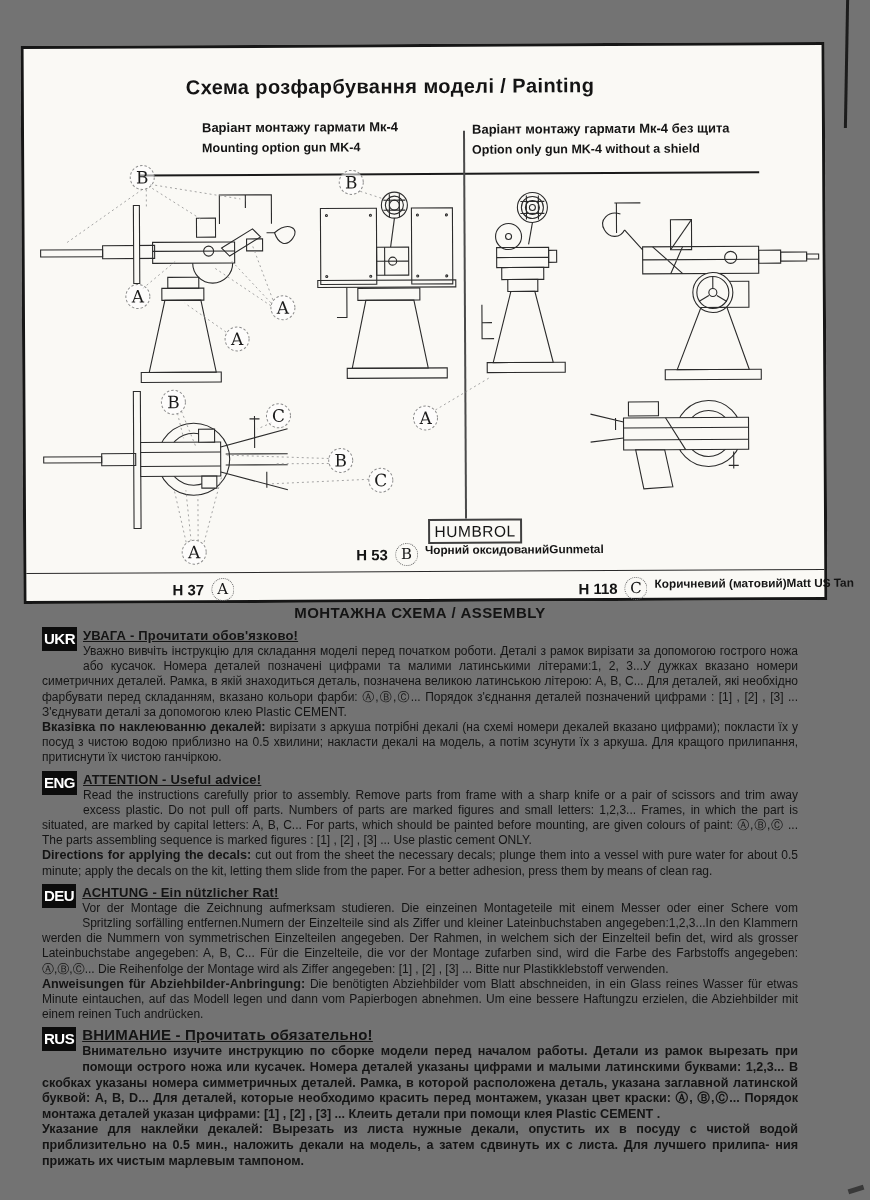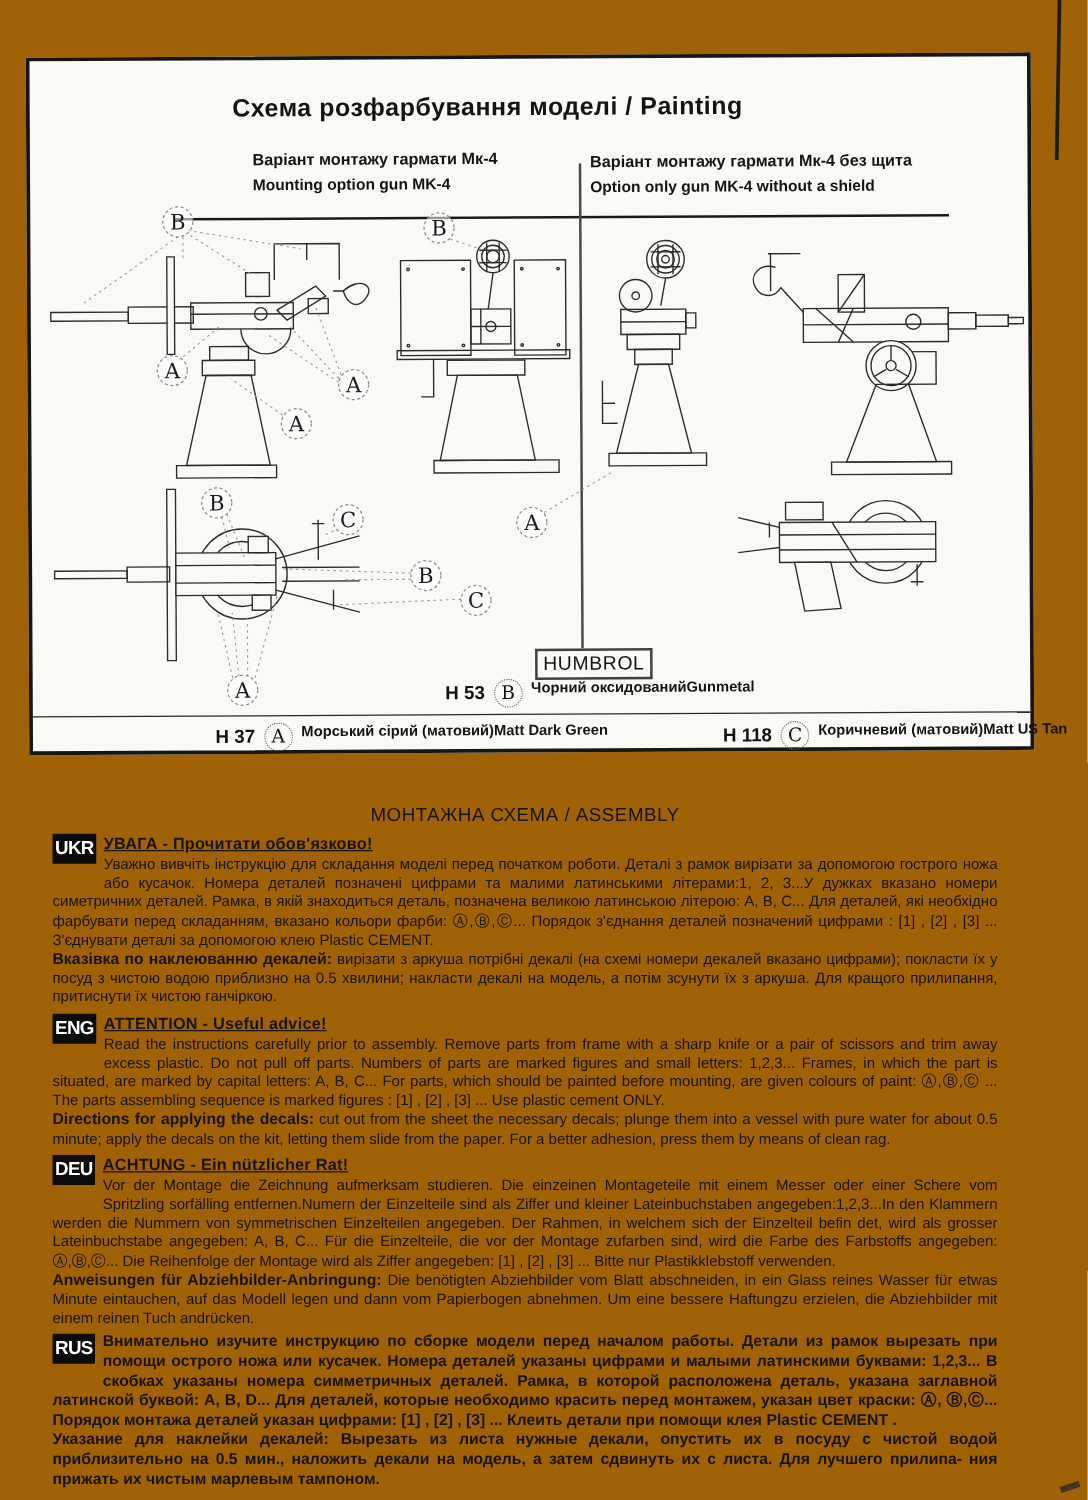--- a/index.html
+++ b/index.html
@@ -1,18 +1,18 @@
 <!DOCTYPE html>
 <html><head>
 <meta charset="utf-8">
 <style>
   html,body{margin:0;padding:0;}
   .page{
     position:relative; width:870px; height:1200px;
-    background:#a16207; color:#141414; overflow:hidden;
+    background:#737373; color:#141414; overflow:hidden;
     font-family:"Liberation Sans", sans-serif;
   }
   
   .scan-edge{position:absolute; left:845px; top:0; width:3px; height:128px; background:#1c1c1c; transform:rotate(1deg);}
   .corner-mark{position:absolute; right:6px; bottom:8px; width:16px; height:5px; background:#2a2a2a; transform:rotate(-18deg); opacity:.8;}
 
   
   .painting-frame{
     position:absolute; left:22px; top:44px; width:798px; height:552px;
     border:3px solid #161616; transform:rotate(-0.3deg); transform-origin:50% 50%;
@@ -47,21 +47,21 @@
     display:inline-block; width:21px; height:21px; border:1px dotted #6c6c6c; border-radius:50%;
     font-family:"DejaVu Serif", serif; font-size:15px; line-height:21px; text-align:center;
   }
   .p-names{display:flex; flex-direction:row; font-weight:bold; font-size:11.8px; line-height:14px;}
   .row-h53{left:330px; top:496px;}
   .row-h27{left:146px; top:530px;}
   .row-h118{left:552px; top:531px;}
 
   
   .assembly{position:absolute; left:42px; top:604px; width:756px;}
-  .a-title{text-align:center; font-size:15px; font-weight:normal; letter-spacing:.4px; margin-bottom:5px;margin-top:40px;}
+  .a-title{text-align:center; font-size:15px; font-weight:bold; letter-spacing:.4px; margin-bottom:5px;}
   .lang-section{margin-bottom:4px; overflow:visible;}
   .lang-tag{
     float:left; background:#0c0c0c; color:#fff; font-size:15px; font-weight:bold;
     padding:3px 2px 4px 2px; margin:1px 6px 12px 0; letter-spacing:-.5px; line-height:17px;
   }
   .sec-heading{font-size:13px; font-weight:bold; text-decoration:underline; letter-spacing:.2px;}
   .sec-heading.big{font-size:15px;}
   .sec-body{margin:0; font-size:12px; line-height:15.2px; text-align:justify;}
   .sec-body.big{font-size:12.6px; line-height:15.6px;font-weight:bold;}
   .sec-body strong{font-size:12.6px;}
@@ -268,24 +268,20 @@
         <span>Чорний оксидований</span>
         <span>Gunmetal</span>
       </span>
     </div>
 
     <div class="bottom-rule"></div>
 
     <div class="paint-row row-h27">
       <span class="p-code">H 37</span>
       <span class="p-circle">A</span>
-      <span class="p-names">
-        <span>Морський сірий (матовий)</span>
-        <span>Matt Dark Green</span>
-      </span>
     </div>
 
     <div class="paint-row row-h118">
       <span class="p-code">H 118</span>
       <span class="p-circle">C</span>
       <span class="p-names">
         <span>Коричневий (матовий)</span>
         <span>Matt US Tan</span>
       </span>
     </div>
@@ -310,18 +306,19 @@
 
     <div class="lang-section">
       <span class="lang-tag">DEU</span>
       <span class="sec-heading">ACHTUNG - Ein nützlicher Rat!</span>
       <p class="sec-body">Vor der Montage die Zeichnung aufmerksam studieren. Die einzeinen  Montageteile  mit  einem  Messer  oder einer  Schere vom Spritzling sorfälling entfernen.Numern der Einzelteile sind als Ziffer und kleiner Lateinbuchstaben angegeben:1,2,3...In  den Klammern werden die Nummern von symmetrischen Einzelteilen angegeben. Der Rahmen, in welchem sich der  Einzelteil befin det, wird als grosser Lateinbuchstabe  angegeben:  A, B, C... Für die Einzelteile,  die vor der  Montage  zufarben  sind,  wird  die Farbe des  Farbstoffs angegeben: Ⓐ,Ⓑ,Ⓒ...  Die Reihenfolge der Montage  wird  als Ziffer  angegeben: [1] , [2] , [3] ...  Bitte  nur Plastikklebstoff verwenden.</p>
       <p class="sec-body"><strong>Anweisungen für Abziehbilder-Anbringung:</strong> <span>Die  benötigten  Abziehbilder vom Blatt abschneiden, in ein Glass reines Wasser für  etwas Minute  eintauchen,  auf das  Modell  legen  und dann  vom Papierbogen  abnehmen.  Um  eine  bessere  Haftungzu erzielen, die Abziehbilder mit einem reinen Tuch andrücken.</span></p>
     </div>
 
     <div class="lang-section">
       <span class="lang-tag">RUS</span>
+      <span class="sec-heading big">ВНИМАНИЕ - Прочитать обязательно!</span>
       <p class="sec-body big">Внимательно изучите инструкцию  по  сборке модели перед началом работы. Детали из рамок вырезать при помощи острого ножа или кусачек.  Номера деталей указаны цифрами  и  малыми латинскими  буквами: 1,2,3... В скобках  указаны  номера симметричных  деталей.  Рамка, в которой расположена  деталь, указана заглавной латинской буквой:  А, В, D... Для деталей,  которые необходимо красить перед  монтажем,  указан цвет краски: Ⓐ, Ⓑ,Ⓒ... Порядок монтажа деталей  указан цифрами: [1] , [2] , [3] ... Клеить детали при помощи клея Plastic CEMENT .</p>
       <p class="sec-body big"><strong>Указание для наклейки декалей:</strong> <span>Вырезать из листа нужные декали, опустить их в посуду с чистой водой приблизительно на 0.5 мин., наложить декали на модель, а затем сдвинуть их с листа. Для лучшего прилипа- ния прижать их чистым марлевым тампоном.</span></p>
     </div>
   </div>
 
 </div>
 
 </body></html>

